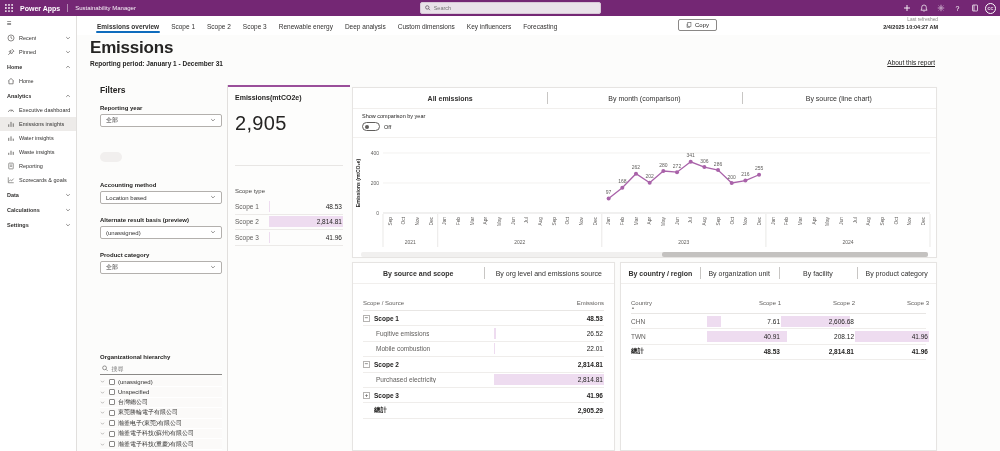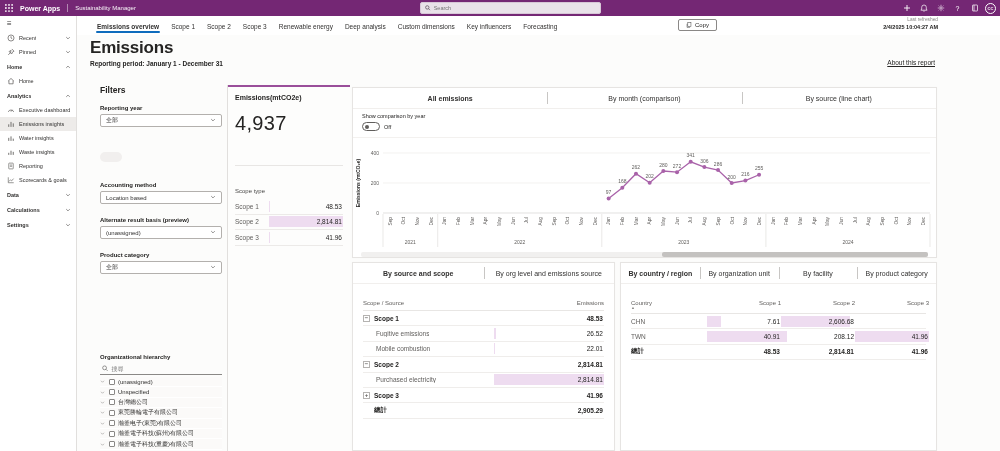--- a/index.html
+++ b/index.html
@@ -457,21 +457,21 @@
             <span class="cb"></span>
             <span class="tl">瀚釜電子科技(重慶)有限公司</span>
           </div>
         </div>
     </div>
 
     <div class="vdiv"></div>
 
     <div class="kpi">
       <div class="kpi-title">Emissions(mtCO2e)</div>
-      <div class="kpi-value">4,937</div>
+      <div class="kpi-value">2,905</div>
       <div class="kpi-div"></div>
       <div class="kpi-sub">Scope type</div>
       <div class="kpi-rows" id="kpi-rows">
           <div class="kpi-row">
             <span class="kl">Scope 1</span>
             <span class="kbar">
               <span class="fill" style="width: 2%;"></span>
               <span class="kv">48.53</span>
             </span>
           </div>

